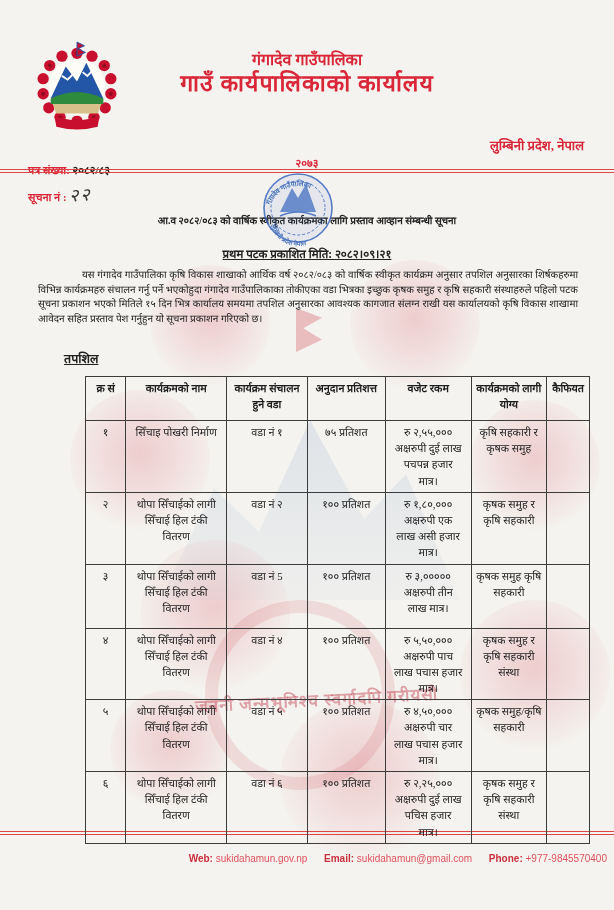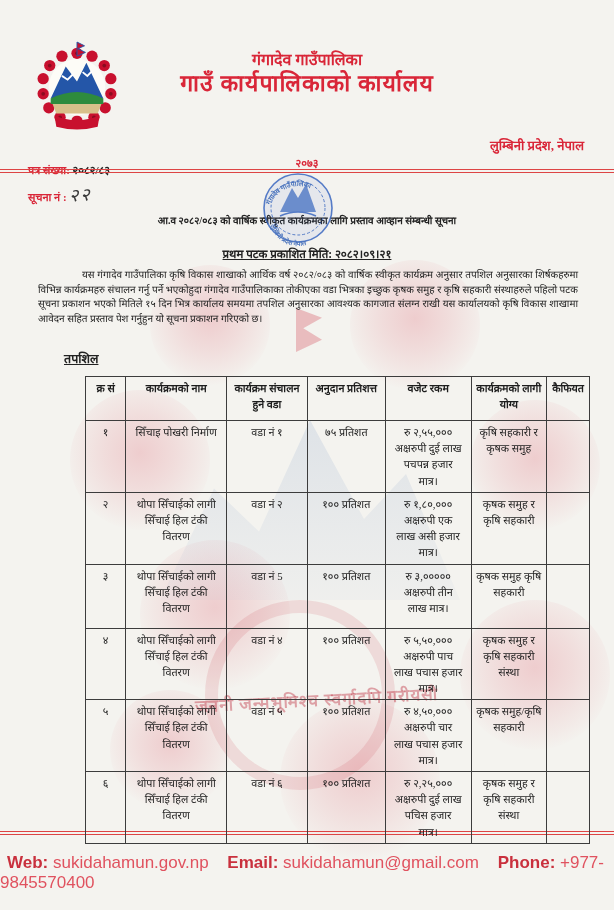--- a/index.html
+++ b/index.html
@@ -92,21 +92,21 @@
     white-space: pre-line;
     background: transparent;
   }
   .program-table th { font-weight: bold; vertical-align: top; }
   .program-table tr { height: 64px; }
   .program-table tr.head-row { height: 44px; }
 
   
   .footer {
     position: absolute; left: 0; top: 853px; width: 100%;
-    text-align: left; font-size: 17px;
+    text-align: right; font-size: 10px;
     font-family: "Liberation Sans", sans-serif;
     color: #e0525f;
   }
   .footer b { color: #c9303d; font-weight: bold; }
   .footer span.group { margin: 0 7px; }
 </style>
 </head>
 <body>
 
 <div class="page">

